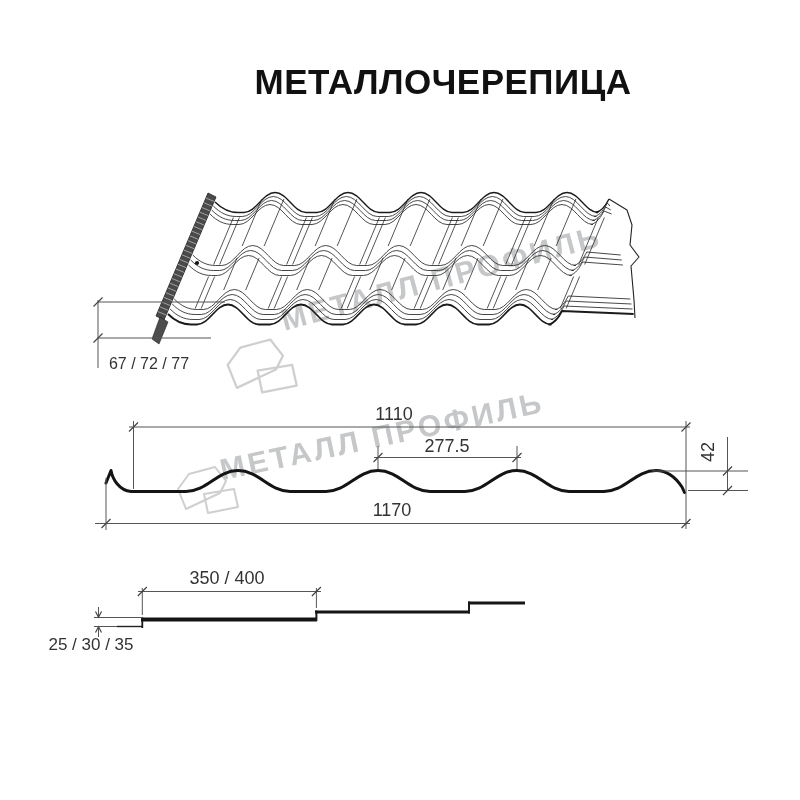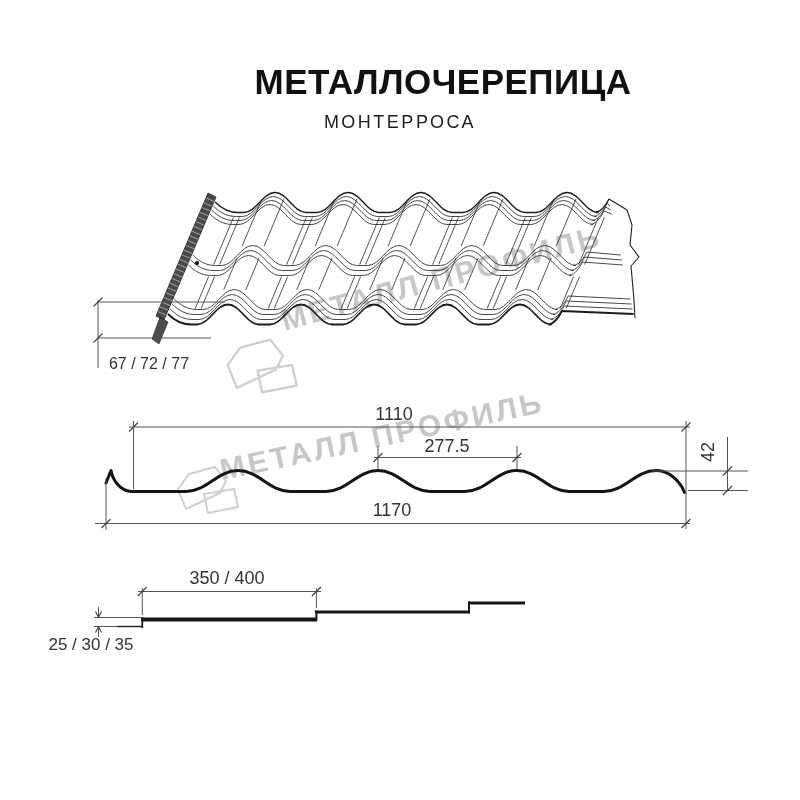--- a/index.html
+++ b/index.html
@@ -17,21 +17,20 @@
   .dimline{stroke:#555;stroke-width:1;fill:none;}
   .tick{stroke:#444;stroke-width:1.2;fill:none;}
   .profile{stroke:#141414;stroke-width:3;fill:none;stroke-linecap:round;stroke-linejoin:round;}
 </style>
 </head>
 <body>
 
 <div class="page">
 
   <div class="title">МЕТАЛЛОЧЕРЕПИЦА</div>
-  <div class="subtitle">МОНТЕРРОСА</div>
 
   <svg width="800" height="800" viewBox="0 0 800 800">
     <defs>
       <path id="mplogo" d="M178,489 L189,474 L215,467 L226,481 L220,493 L186,509 Z M204,494 L234,489 L238,507 L208,513 Z"></path>
     </defs>
 
     <g>
       <use href="#mplogo" transform="translate(23,-197.5) scale(1.15)" style="stroke:#cfcfcf;stroke-width:2;fill:none;stroke-linejoin:round"></use>
       <use href="#mplogo" style="stroke:#cfcfcf;stroke-width:2;fill:none;stroke-linejoin:round"></use>
       <text class="wm" transform="translate(444,288) rotate(-15)" text-anchor="middle">МЕТАЛЛ ПРОФИЛЬ</text>

